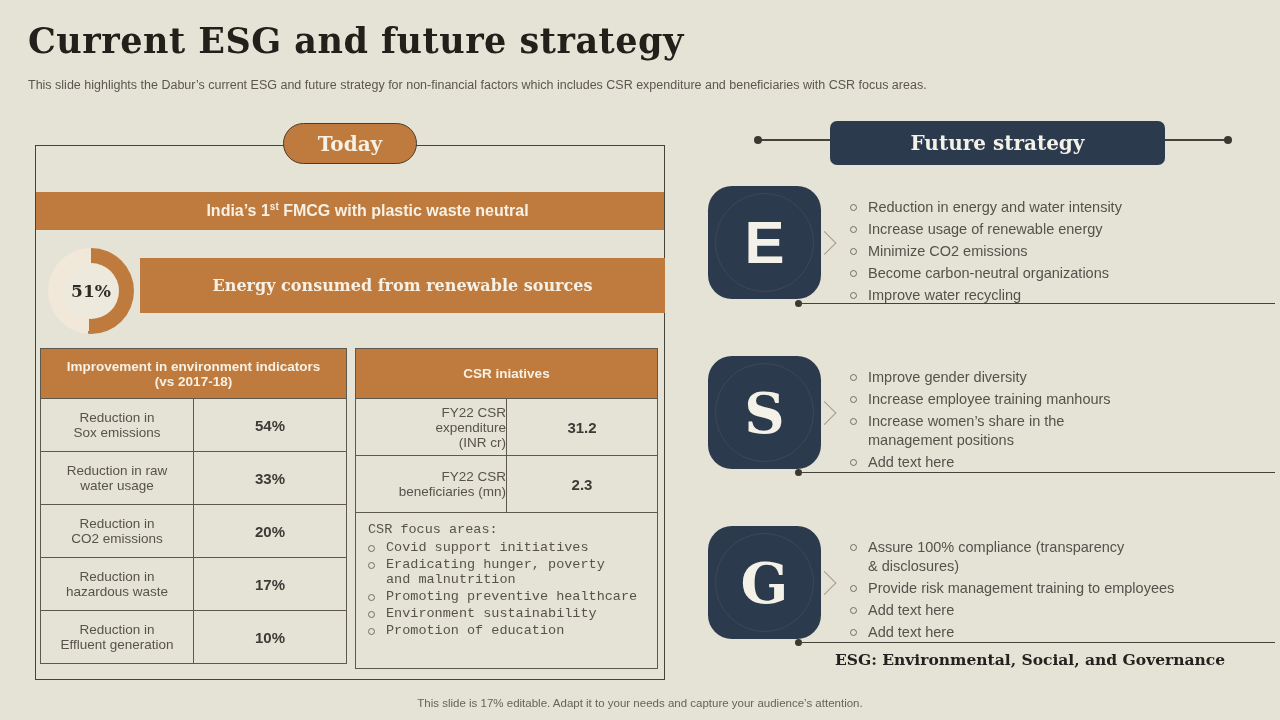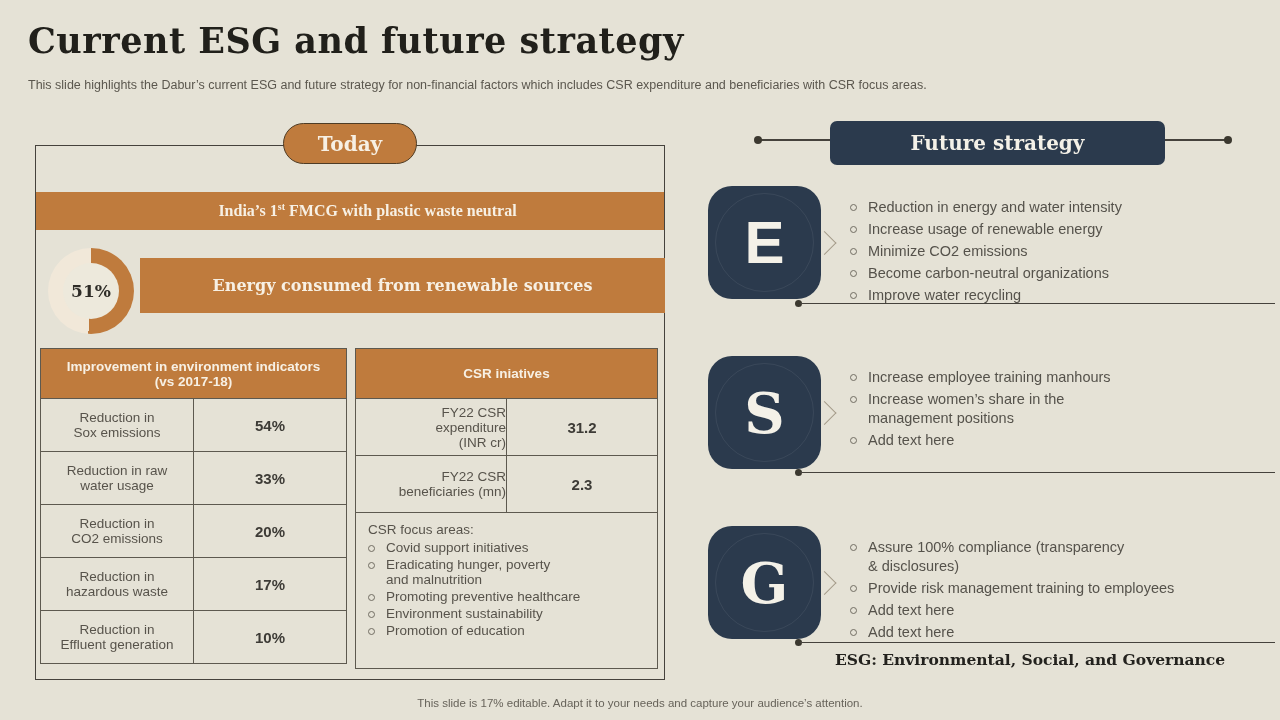--- a/index.html
+++ b/index.html
@@ -20,21 +20,21 @@
     font-weight:700;font-size:35px;color:var(--ink);letter-spacing:.5px;}
   .subtitle{position:absolute;left:28px;top:78px;font-size:12.5px;color:#5B574E;}
 
   
   .panel{position:absolute;left:35px;top:145px;width:630px;height:535px;border:1px solid var(--line);}
   .pill{position:absolute;left:283px;top:123px;width:134px;height:41px;background:var(--orange);
     border:1.5px solid #4E3C25;border-radius:22px;display:flex;align-items:center;justify-content:center;
     color:#F7F0E4;font-family:"DejaVu Serif","Liberation Serif",serif;font-weight:700;font-size:20px;z-index:3;}
   .banner{position:absolute;left:36px;top:192px;width:628px;height:38px;background:var(--orange);
     display:flex;align-items:center;justify-content:center;color:#F7F0E4;
-    font-family:Liberation Serif, serif;font-weight:700;font-size:16px;padding-left:35px;}
+    font-family:Liberation Sans, sans-serif;font-weight:700;font-size:16px;padding-left:35px;}
   .banner .sup{vertical-align:super;font-size:10px;line-height:0;}
 
   .energy-bar{position:absolute;left:140px;top:258px;width:525px;height:55px;background:var(--orange);
     display:flex;align-items:center;justify-content:center;color:#F7F0E4;
     font-family:"DejaVu Serif","Liberation Serif",serif;font-weight:700;font-size:16px;}
 
   .donut{position:absolute;left:48px;top:248px;width:86px;height:86px;border-radius:50%;
     background:conic-gradient(var(--orange) 0 51%, #F1E8D9 51% 100%);}
   .donut .hole{position:absolute;inset:15px;border-radius:50%;background:#EDE9DC;}
   .donut .dlabel{position:absolute;inset:0;display:flex;align-items:center;justify-content:center;
@@ -52,21 +52,21 @@
   .env-table th{height:50px;}
   .env-table td{height:53px;}
   .env-table td.lbl{width:150px;}
 
   .csr-table{left:355px;top:348px;width:303px;}
   .csr-table th{height:50px;}
   .csr-table td{height:57px;}
   .csr-table td.lbl{width:148px;text-align:right;}
 
   .focus-box{position:absolute;left:355px;top:512px;width:303px;height:157px;border:1px solid var(--tborder);
-    padding:9px 10px 0 12px;color:var(--gray);font-size:13.5px;}
+    padding:9px 10px 0 12px;color:var(--gray);font-size:13.5px;font-family:Liberation Mono, monospace;}
   .focus-title{margin-bottom:3px;}
   .blist{list-style:none;}
   .bullet{display:flex;gap:11px;margin:2px 0;}
   .bmark{width:7px;height:7px;border:1.3px solid #716D63;border-radius:50%;margin-top:5px;flex-shrink:0;}
   .btext{white-space:pre-line;}
 
   
   .fs-box{position:absolute;left:830px;top:121px;width:335px;height:44px;background:var(--navy);border-radius:7px;
     display:flex;align-items:center;justify-content:center;color:#F4F1E8;
     font-family:"DejaVu Serif","Liberation Serif",serif;font-weight:700;font-size:20px;z-index:2;}
@@ -233,20 +233,24 @@
   <div class="hline" style="left:800px;top:303px;width:475px;height:1px;"></div>
 
   <div class="esg-square" style="top:356px;">
     <span class="ring"></span>
     <span class="letter-serif">S</span>
     <span class="chev"></span>
   </div>
   <ul class="esg-list" style="top:365px;">
     <li class="bullet">
         <span class="bmark"></span>
+        <span class="btext">Improve gender diversity</span>
+      </li>
+    <li class="bullet">
+        <span class="bmark"></span>
         <span class="btext">Increase employee training manhours</span>
       </li>
     <li class="bullet">
         <span class="bmark"></span>
         <span class="btext">Increase women’s share in the
 management positions</span>
       </li>
     <li class="bullet">
         <span class="bmark"></span>
         <span class="btext">Add text here</span>

